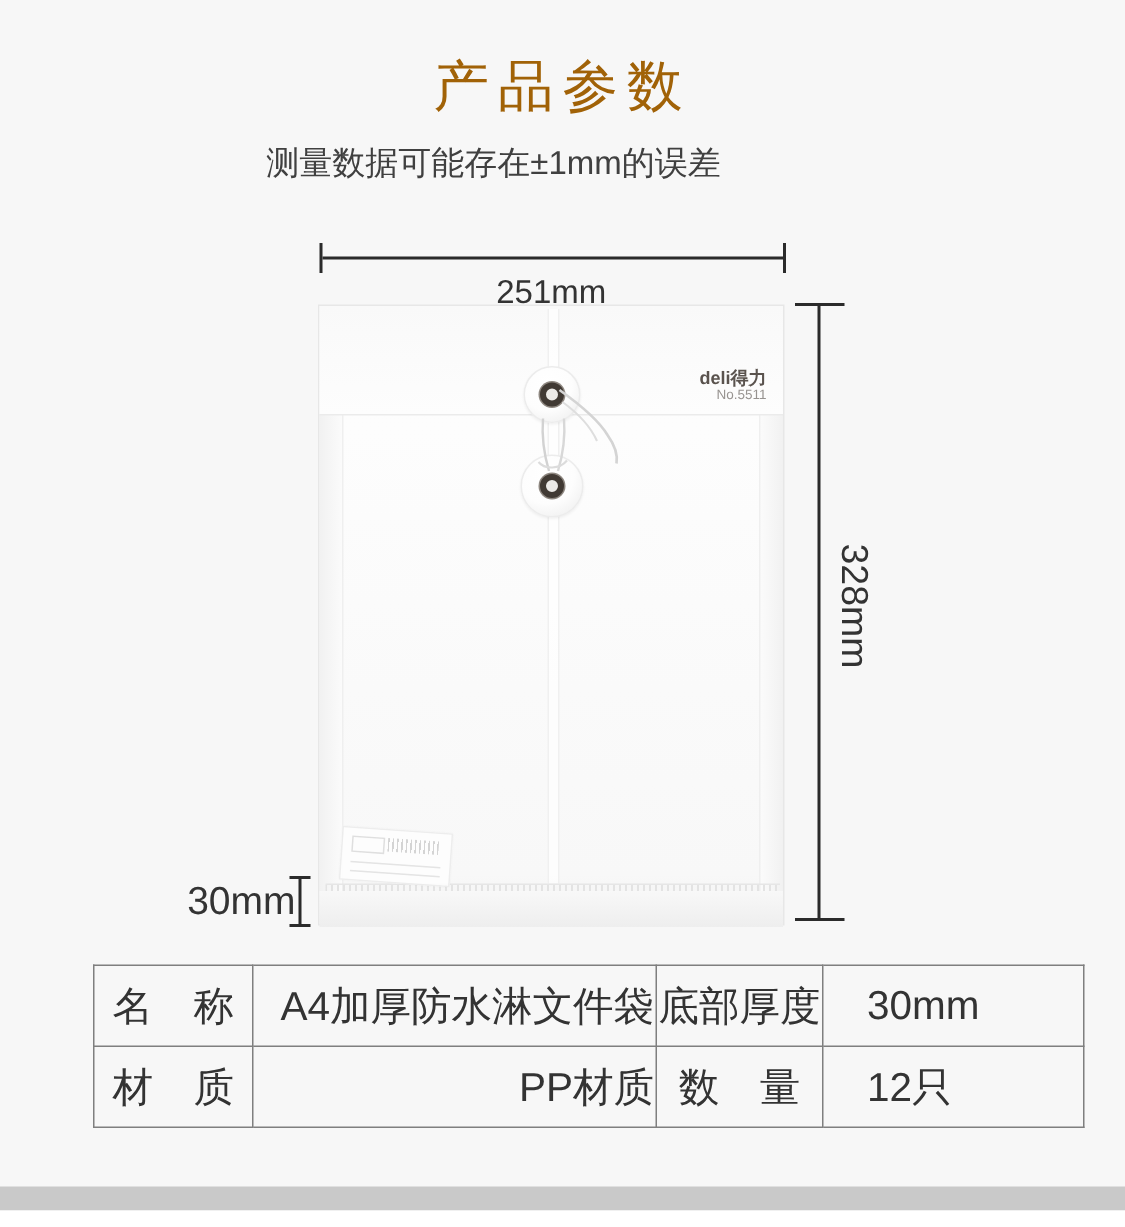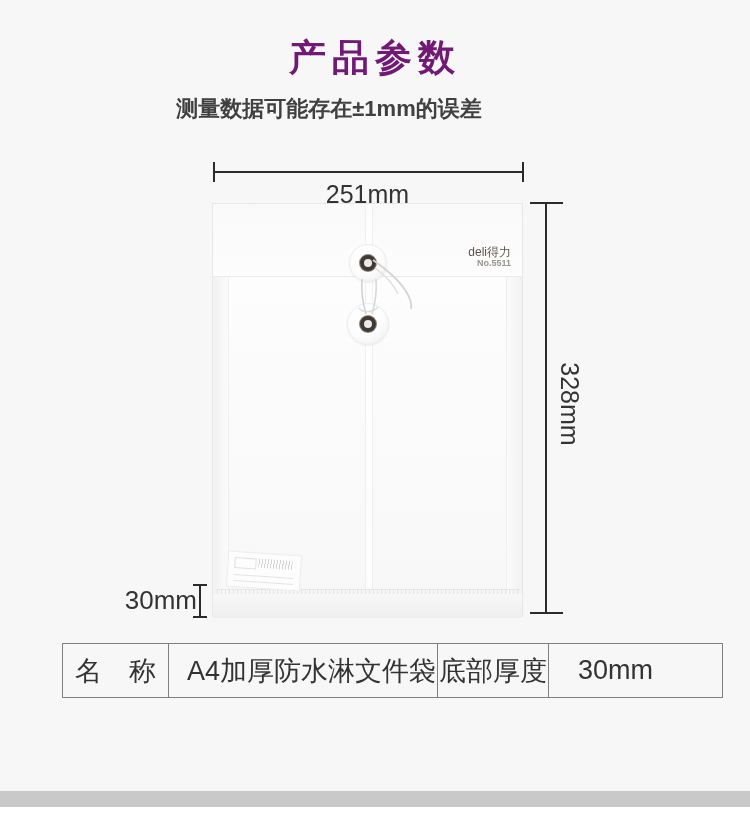--- a/index.html
+++ b/index.html
@@ -5,38 +5,38 @@
   html,body{margin:0;padding:0;}
   body{
     width:750px;height:818px;position:relative;overflow:hidden;
     background:#f7f7f7;
     font-family:"Liberation Sans","DejaVu Sans",sans-serif;
     color:#333;
   }
   
   .title{
     position:absolute;left:0;top:38px;width:750px;text-align:center;
-    font-size:37px;font-weight:700;color:#701a75;letter-spacing:6px;line-height:40px;
+    font-size:37px;font-weight:400;color:#a16207;letter-spacing:6px;line-height:40px;
   }
   .subtitle{
     position:absolute;left:0;top:96px;width:658px;text-align:center;
-    font-size:22px;font-weight:700;color:#404040;line-height:26px;
+    font-size:22px;font-weight:400;color:#404040;line-height:26px;
   }
   
   .dim{color:#333;}
   .dim-h{
     position:absolute;left:213px;top:162px;width:307px;height:20px;
     border-left:2px solid #2b2b2b;border-right:2px solid #2b2b2b;
   }
   .dim-h::after{
     content:'';position:absolute;left:0;right:0;top:9px;border-top:2px solid #2b2b2b;
   }
   .dim-h-label{
     position:absolute;left:213px;top:181px;width:309px;text-align:center;
-    font-size:25px;line-height:27px;color:#333;
+    font-size:22px;line-height:27px;color:#333;
   }
   .dim-v{
     position:absolute;left:530px;top:202px;width:33px;height:408px;
     border-top:2px solid #2b2b2b;border-bottom:2px solid #2b2b2b;
   }
   .dim-v::after{
     content:'';position:absolute;top:0;bottom:0;left:15px;border-left:2px solid #2b2b2b;
   }
   .dim-v-label{
     position:absolute;left:569px;top:404px;white-space:nowrap;
@@ -85,22 +85,22 @@
     border-top:1px solid #e6e6e6;
     background:repeating-linear-gradient(90deg,#e3e3e3 0 1px,transparent 1px 4px);
   }
   .bag-bottom{
     position:absolute;left:0;top:390px;width:100%;height:24px;
     background:linear-gradient(180deg,#f8f8f8,#eeeeee);
   }
   .brand{
     position:absolute;left:240px;top:42px;width:58px;text-align:right;line-height:12px;
   }
-  .brand .brand-name{font-size:12px;font-weight:normal;color:#5a534e;letter-spacing:0;}
-  .brand .brand-no{font-size:9px;color:#979390;line-height:10px;font-weight:bold;}
+  .brand .brand-name{font-size:12px;font-weight:bold;color:#5a534e;letter-spacing:0;}
+  .brand .brand-no{font-size:9px;color:#979390;line-height:10px;}
   .disc{
     position:absolute;border-radius:50%;
     background:radial-gradient(circle at 40% 32%,#ffffff 0%,#fdfdfd 52%,#f1f1f1 84%,#e7e7e7 100%);
     border:1px solid #ececec;box-sizing:border-box;
     box-shadow:0 1px 2px rgba(0,0,0,.06);
   }
   .disc-1{left:136px;top:40px;width:38px;height:38px;}
   .disc-2{left:134px;top:99px;width:42px;height:42px;}
   .eyelet{
     position:absolute;left:50%;top:50%;transform:translate(-50%,-50%);
@@ -195,17 +195,23 @@
       <col style="width:109px">
       <col style="width:174px">
   </colgroup>
   <tbody>
       <tr>
     <td class="k">名　称</td>
     <td class="v1">A4加厚防水淋文件袋</td>
     <td class="k">底部厚度</td>
     <td class="v2">30mm</td>
   </tr>
+  <tr>
+    <td class="k">材　质</td>
+    <td class="v1">PP材质</td>
+    <td class="k">数　量</td>
+    <td class="v2">12只</td>
+  </tr>
 </tbody>
   </table>
 
 <div class="footer-gray"></div>
 <div class="footer-white"></div>
 
 </body></html>

